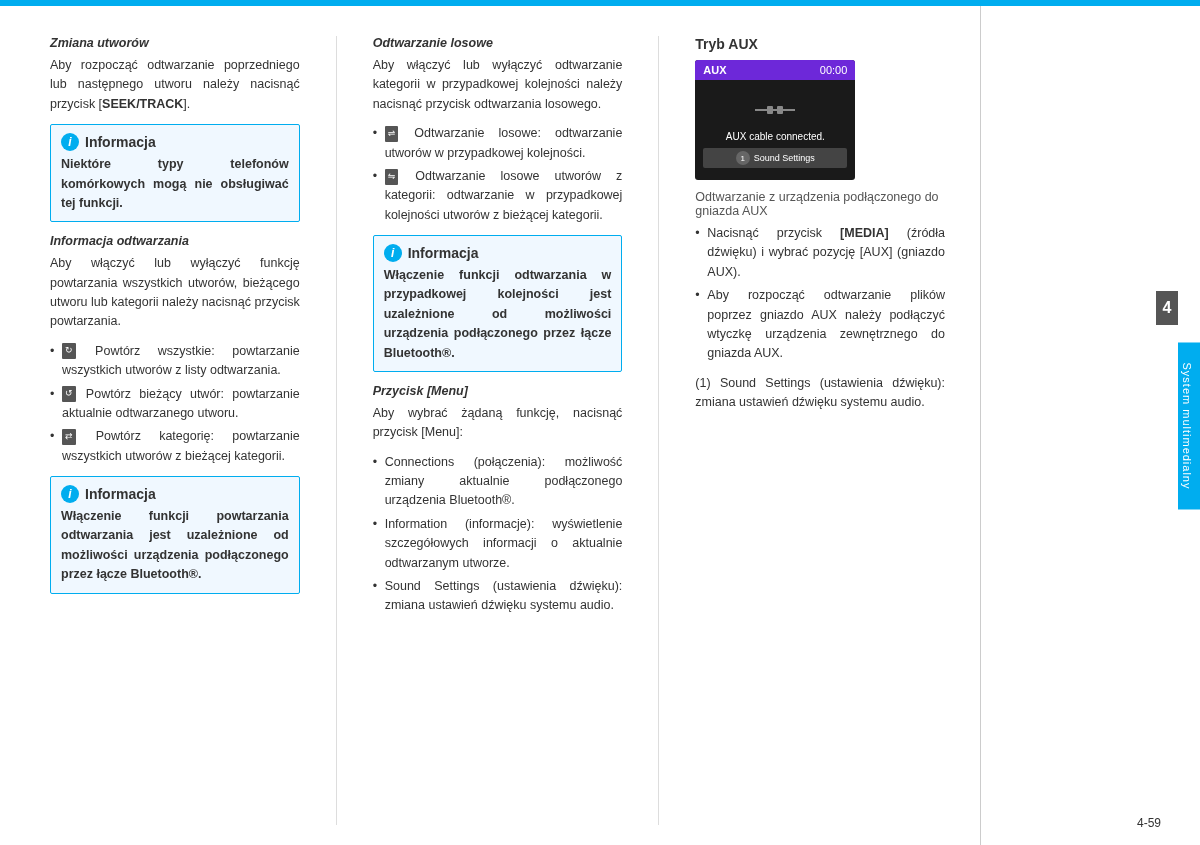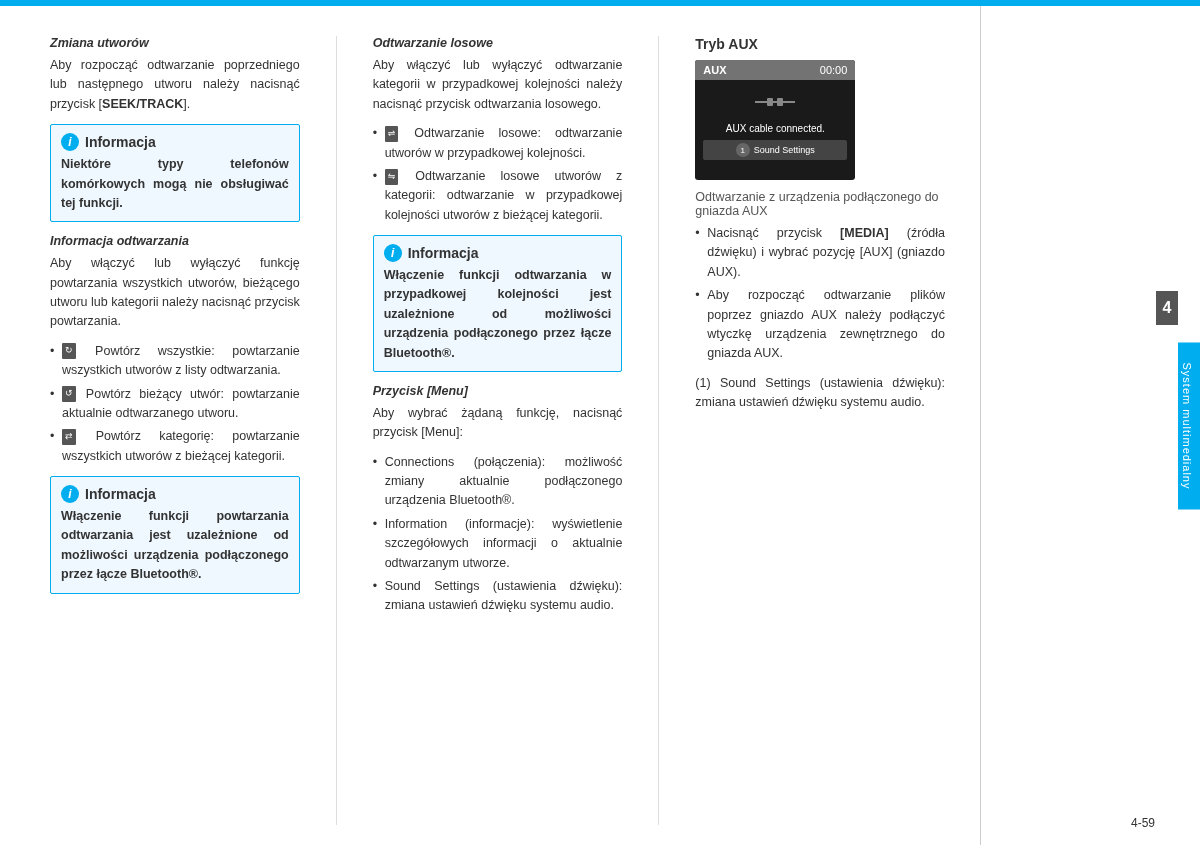--- a/index.html
+++ b/index.html
@@ -193,21 +193,21 @@
       width: 160px;
       height: 120px;
       background: #1a1a1a;
       border-radius: 3px;
       margin-bottom: 10px;
       position: relative;
       overflow: hidden;
     }
 
     .aux-top-bar {
-      background: #737373;
+      background: #6d28d9;
       display: flex;
       justify-content: space-between;
       align-items: center;
       padding: 4px 8px;
     }
 
     .aux-label {
       color: #fff;
       font-size: 11px;
       font-weight: bold;
@@ -216,21 +216,21 @@
     .aux-time {
       color: #fff;
       font-size: 11px;
     }
 
     .aux-middle {
       display: flex;
       flex-direction: column;
       align-items: center;
       justify-content: center;
-      padding: 12px 8px 6px;
+      padding: 20px 8px 6px;
     }
 
     .aux-cable-icon {
       color: #aaa;
       font-size: 20px;
       margin-bottom: 6px;
     }
 
     .aux-connected-text {
       color: #fff;
@@ -266,21 +266,21 @@
     .subheading-italic {
       font-size: 12.5px;
       font-weight: normal;
       color: #555;
       margin-bottom: 6px;
     }
 
     .page-number {
       position: absolute;
       bottom: 15px;
-      right: 45px;
+      right: 39px;
       font-size: 12px;
       color: #333;
     }
 
     
     .inline-icon {
       display: inline-block;
       background: #555;
       color: #fff;
       font-size: 9px;

